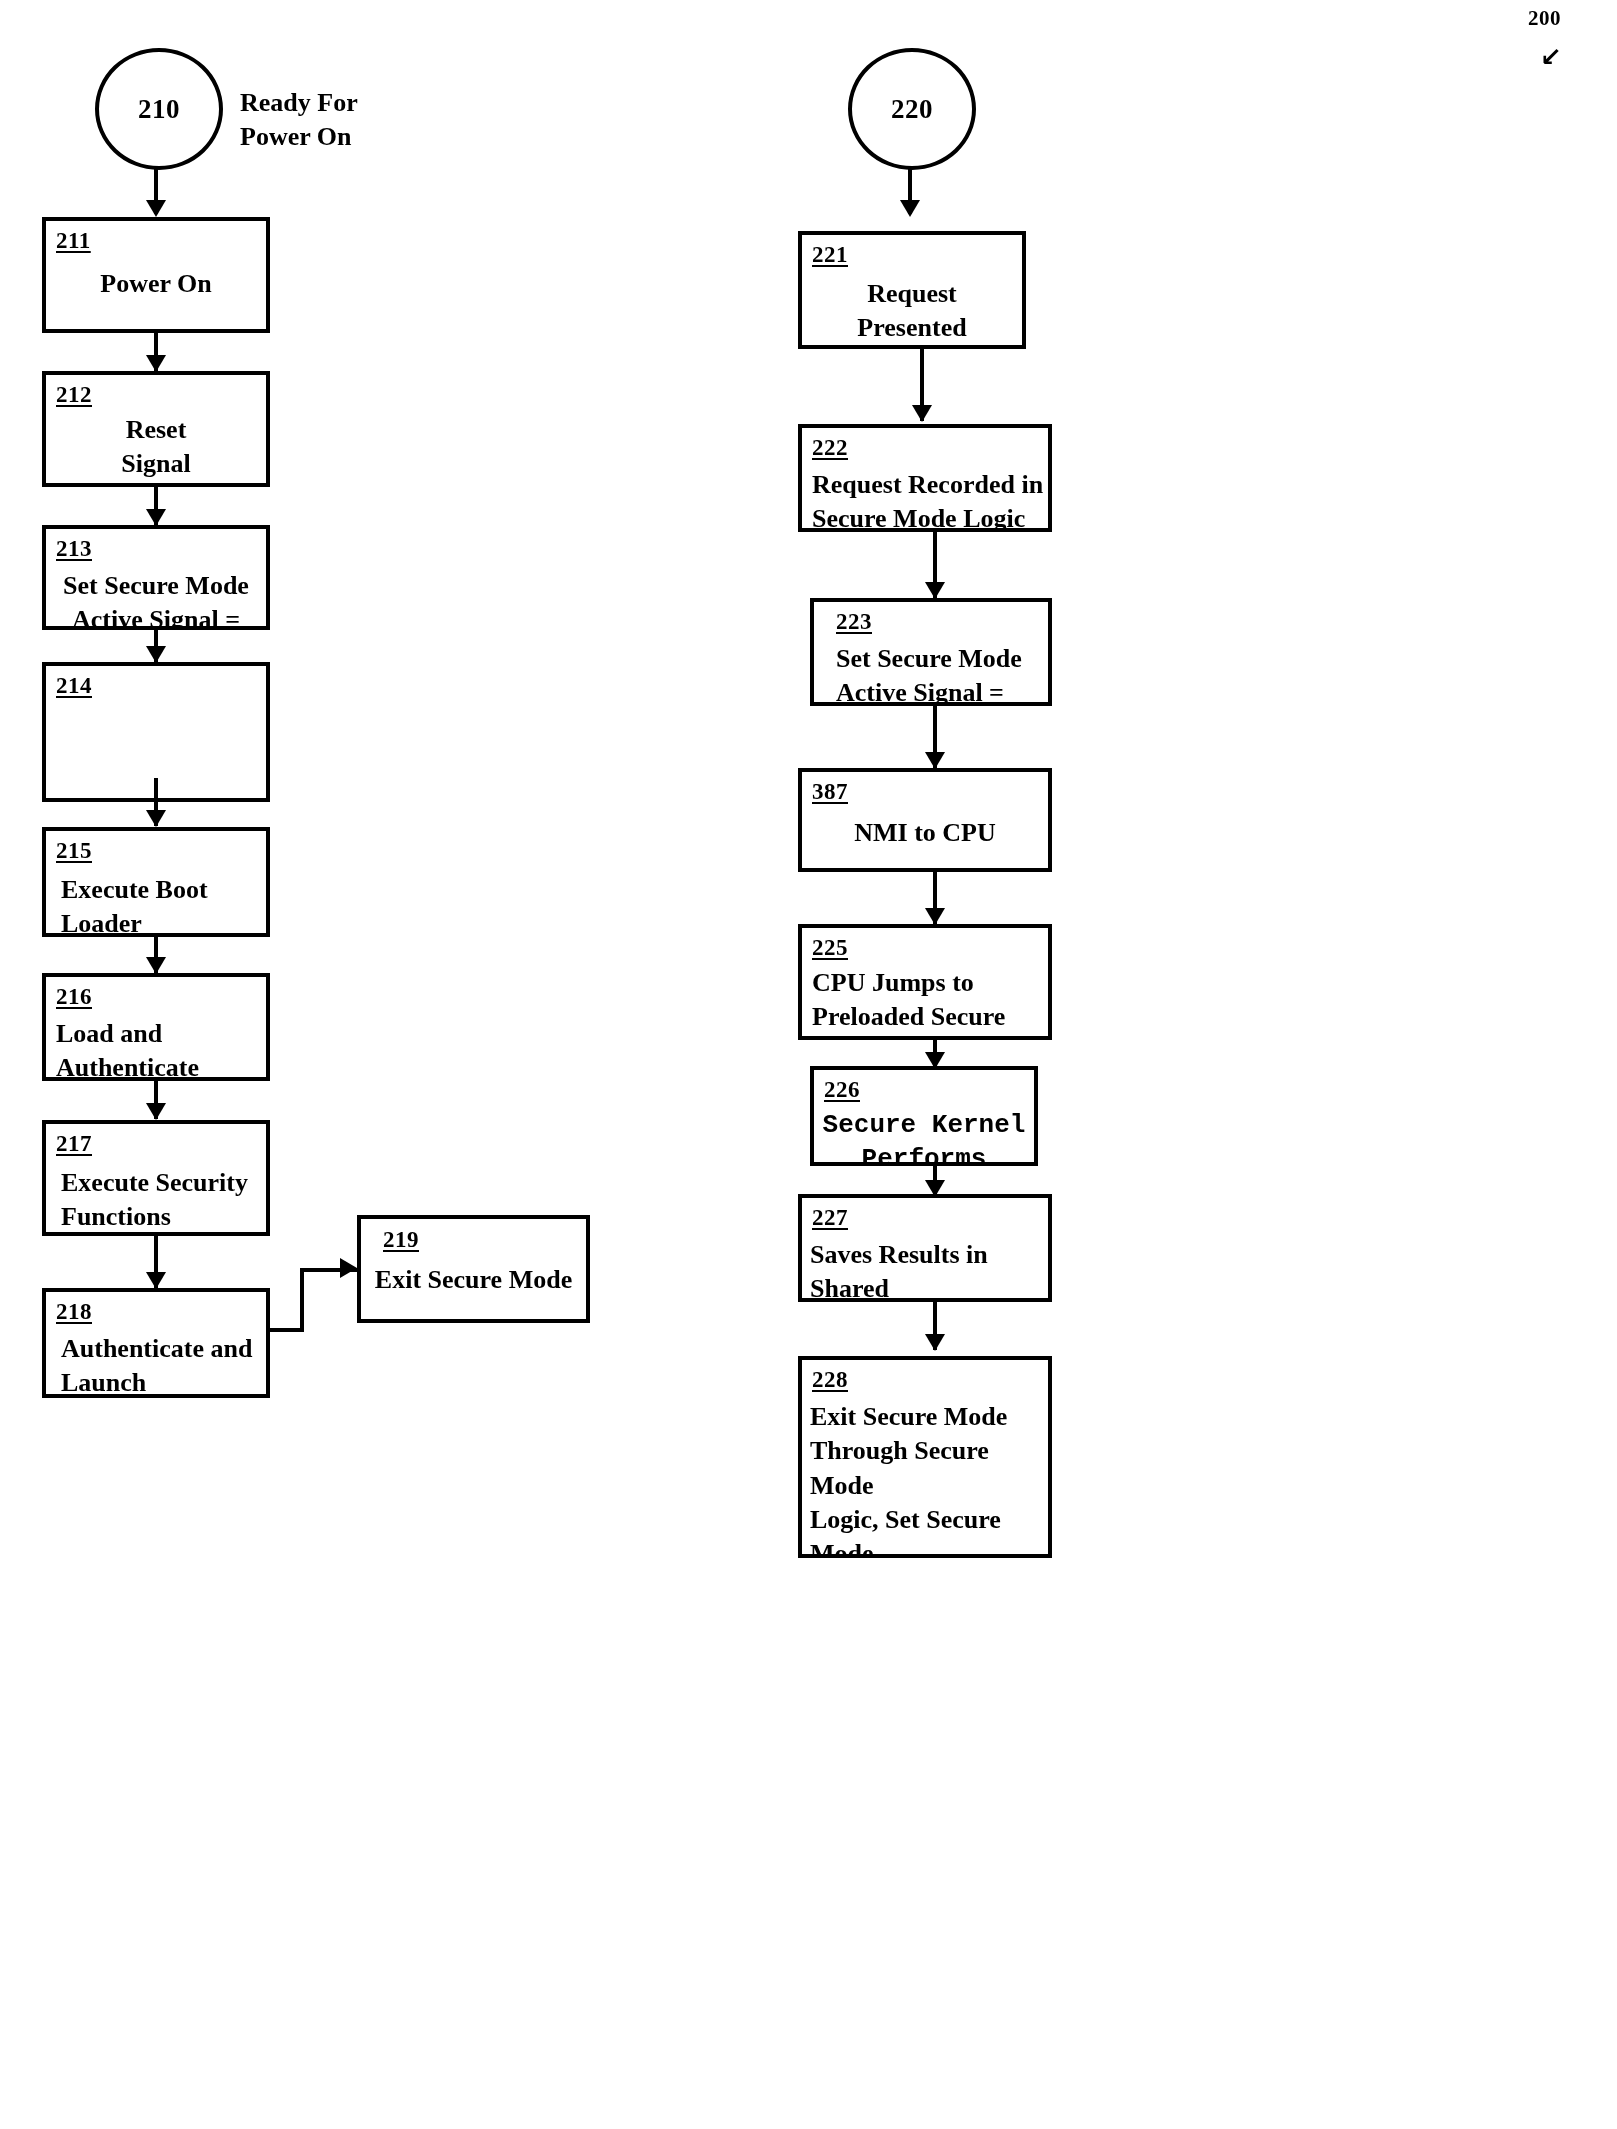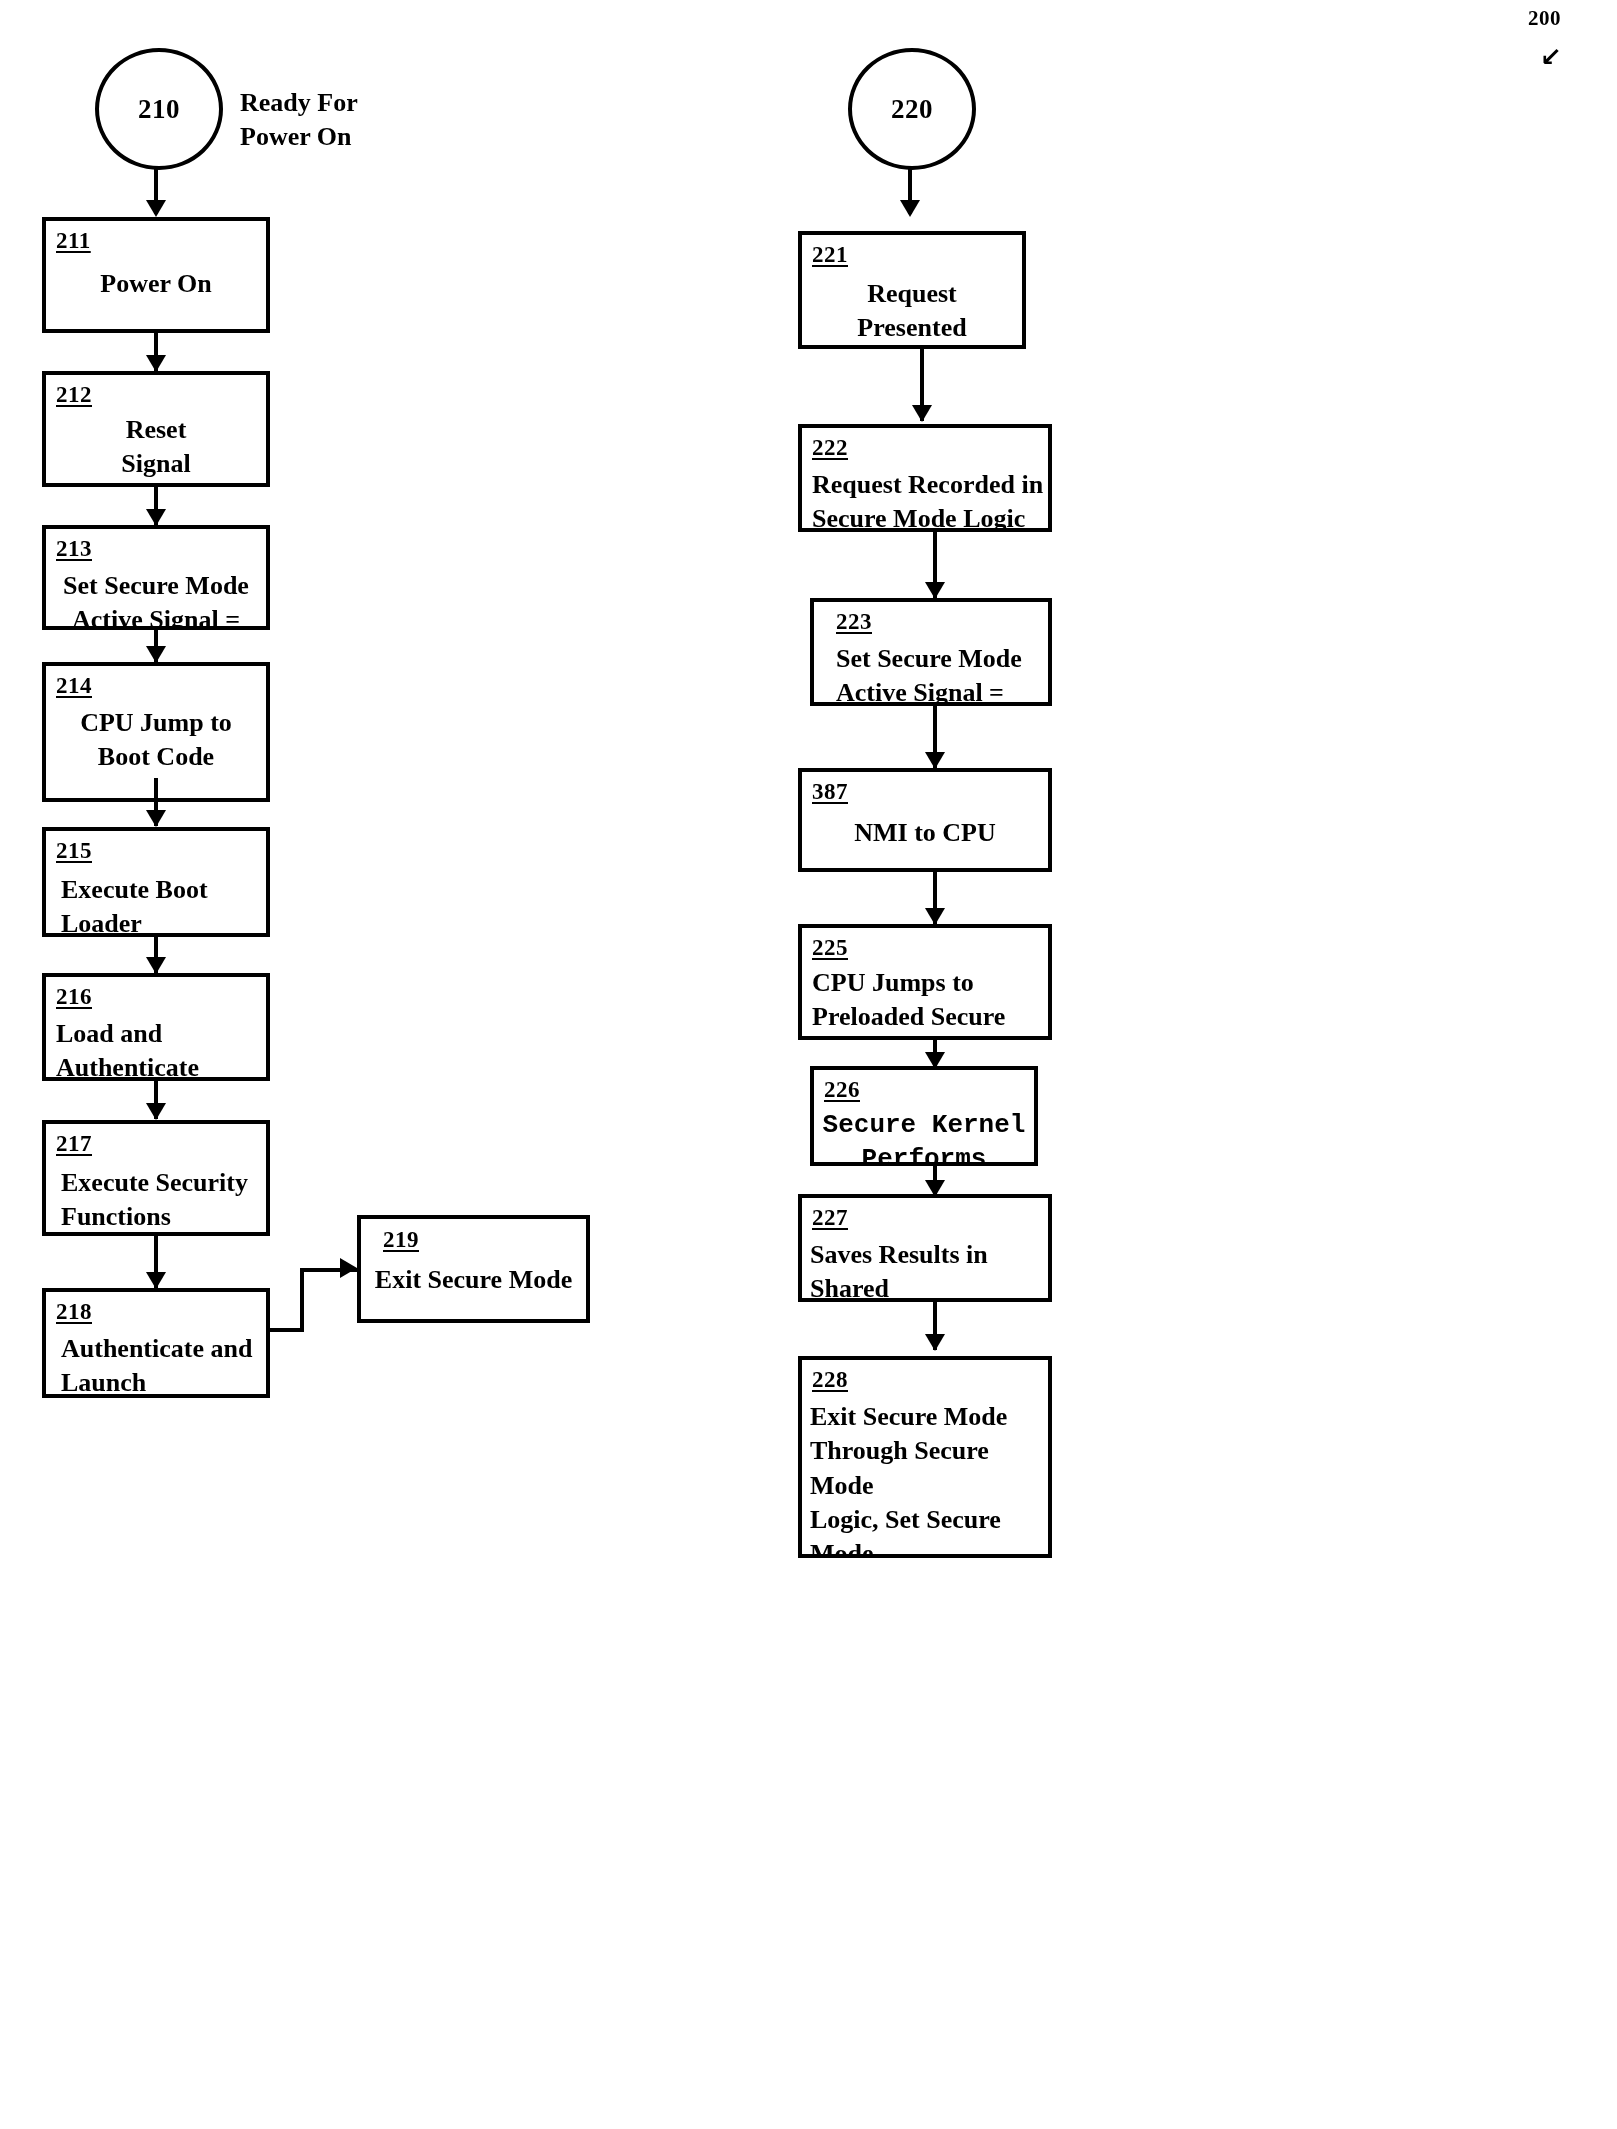--- a/index.html
+++ b/index.html
@@ -155,22 +155,20 @@
     <span class="box-id box-id-tl">213</span>
     <span class="box-text text-center" style="top:40px;">Set Secure Mode
 Active Signal = True</span>
   </div>
 
   <div class="conn conn-v" style="left:154px; top:630px; height:32px;"></div>
   <div class="arrowhead" style="left:146px; top:646px;"></div>
 
   <div class="node-box" style="left:42px; top:662px; width:228px; height:140px;">
     <span class="box-id box-id-tl">214</span>
-    <span class="box-text text-center" style="top:40px;">CPU Jump to
-Boot  Code</span>
   </div>
 
   <div class="conn conn-v" style="left:154px; top:778px; height:48px;"></div>
   <div class="arrowhead" style="left:146px; top:810px;"></div>
 
   <div class="node-box" style="left:42px; top:827px; width:228px; height:110px;">
     <span class="box-id box-id-tl">215</span>
     <span class="box-text text-left" style="left:15px; top:42px;">Execute Boot
 Loader</span>
   </div>

